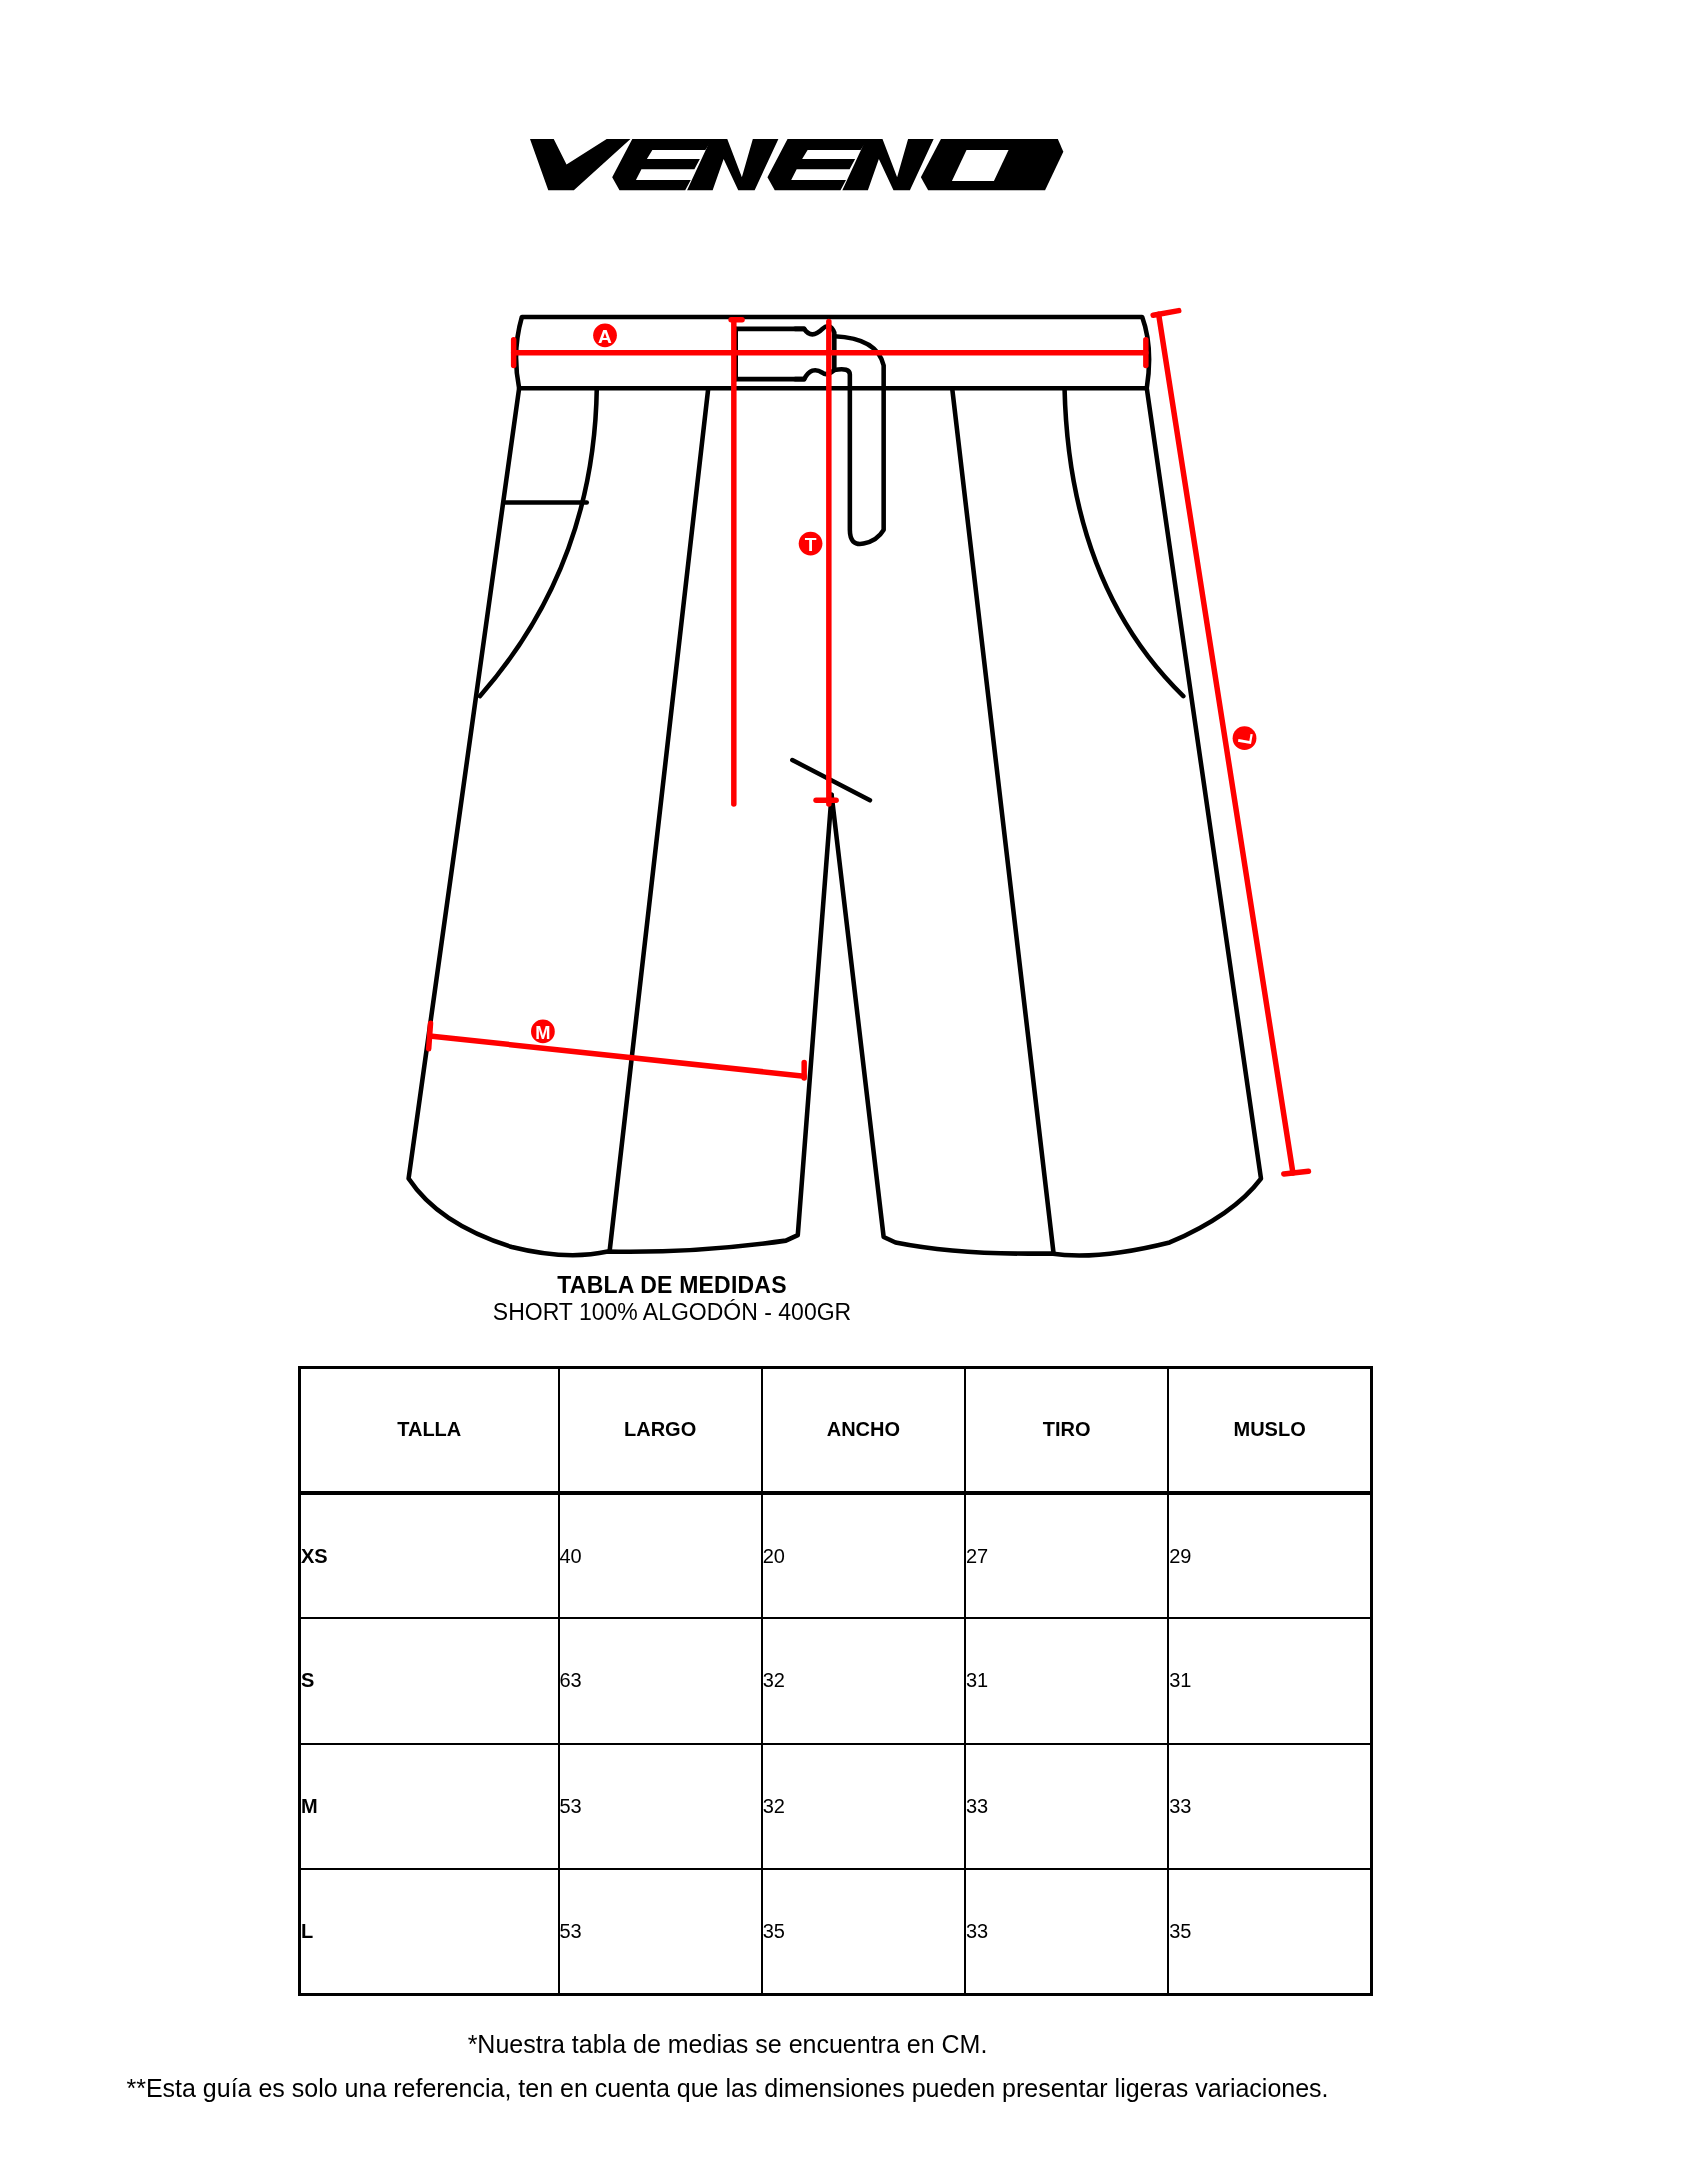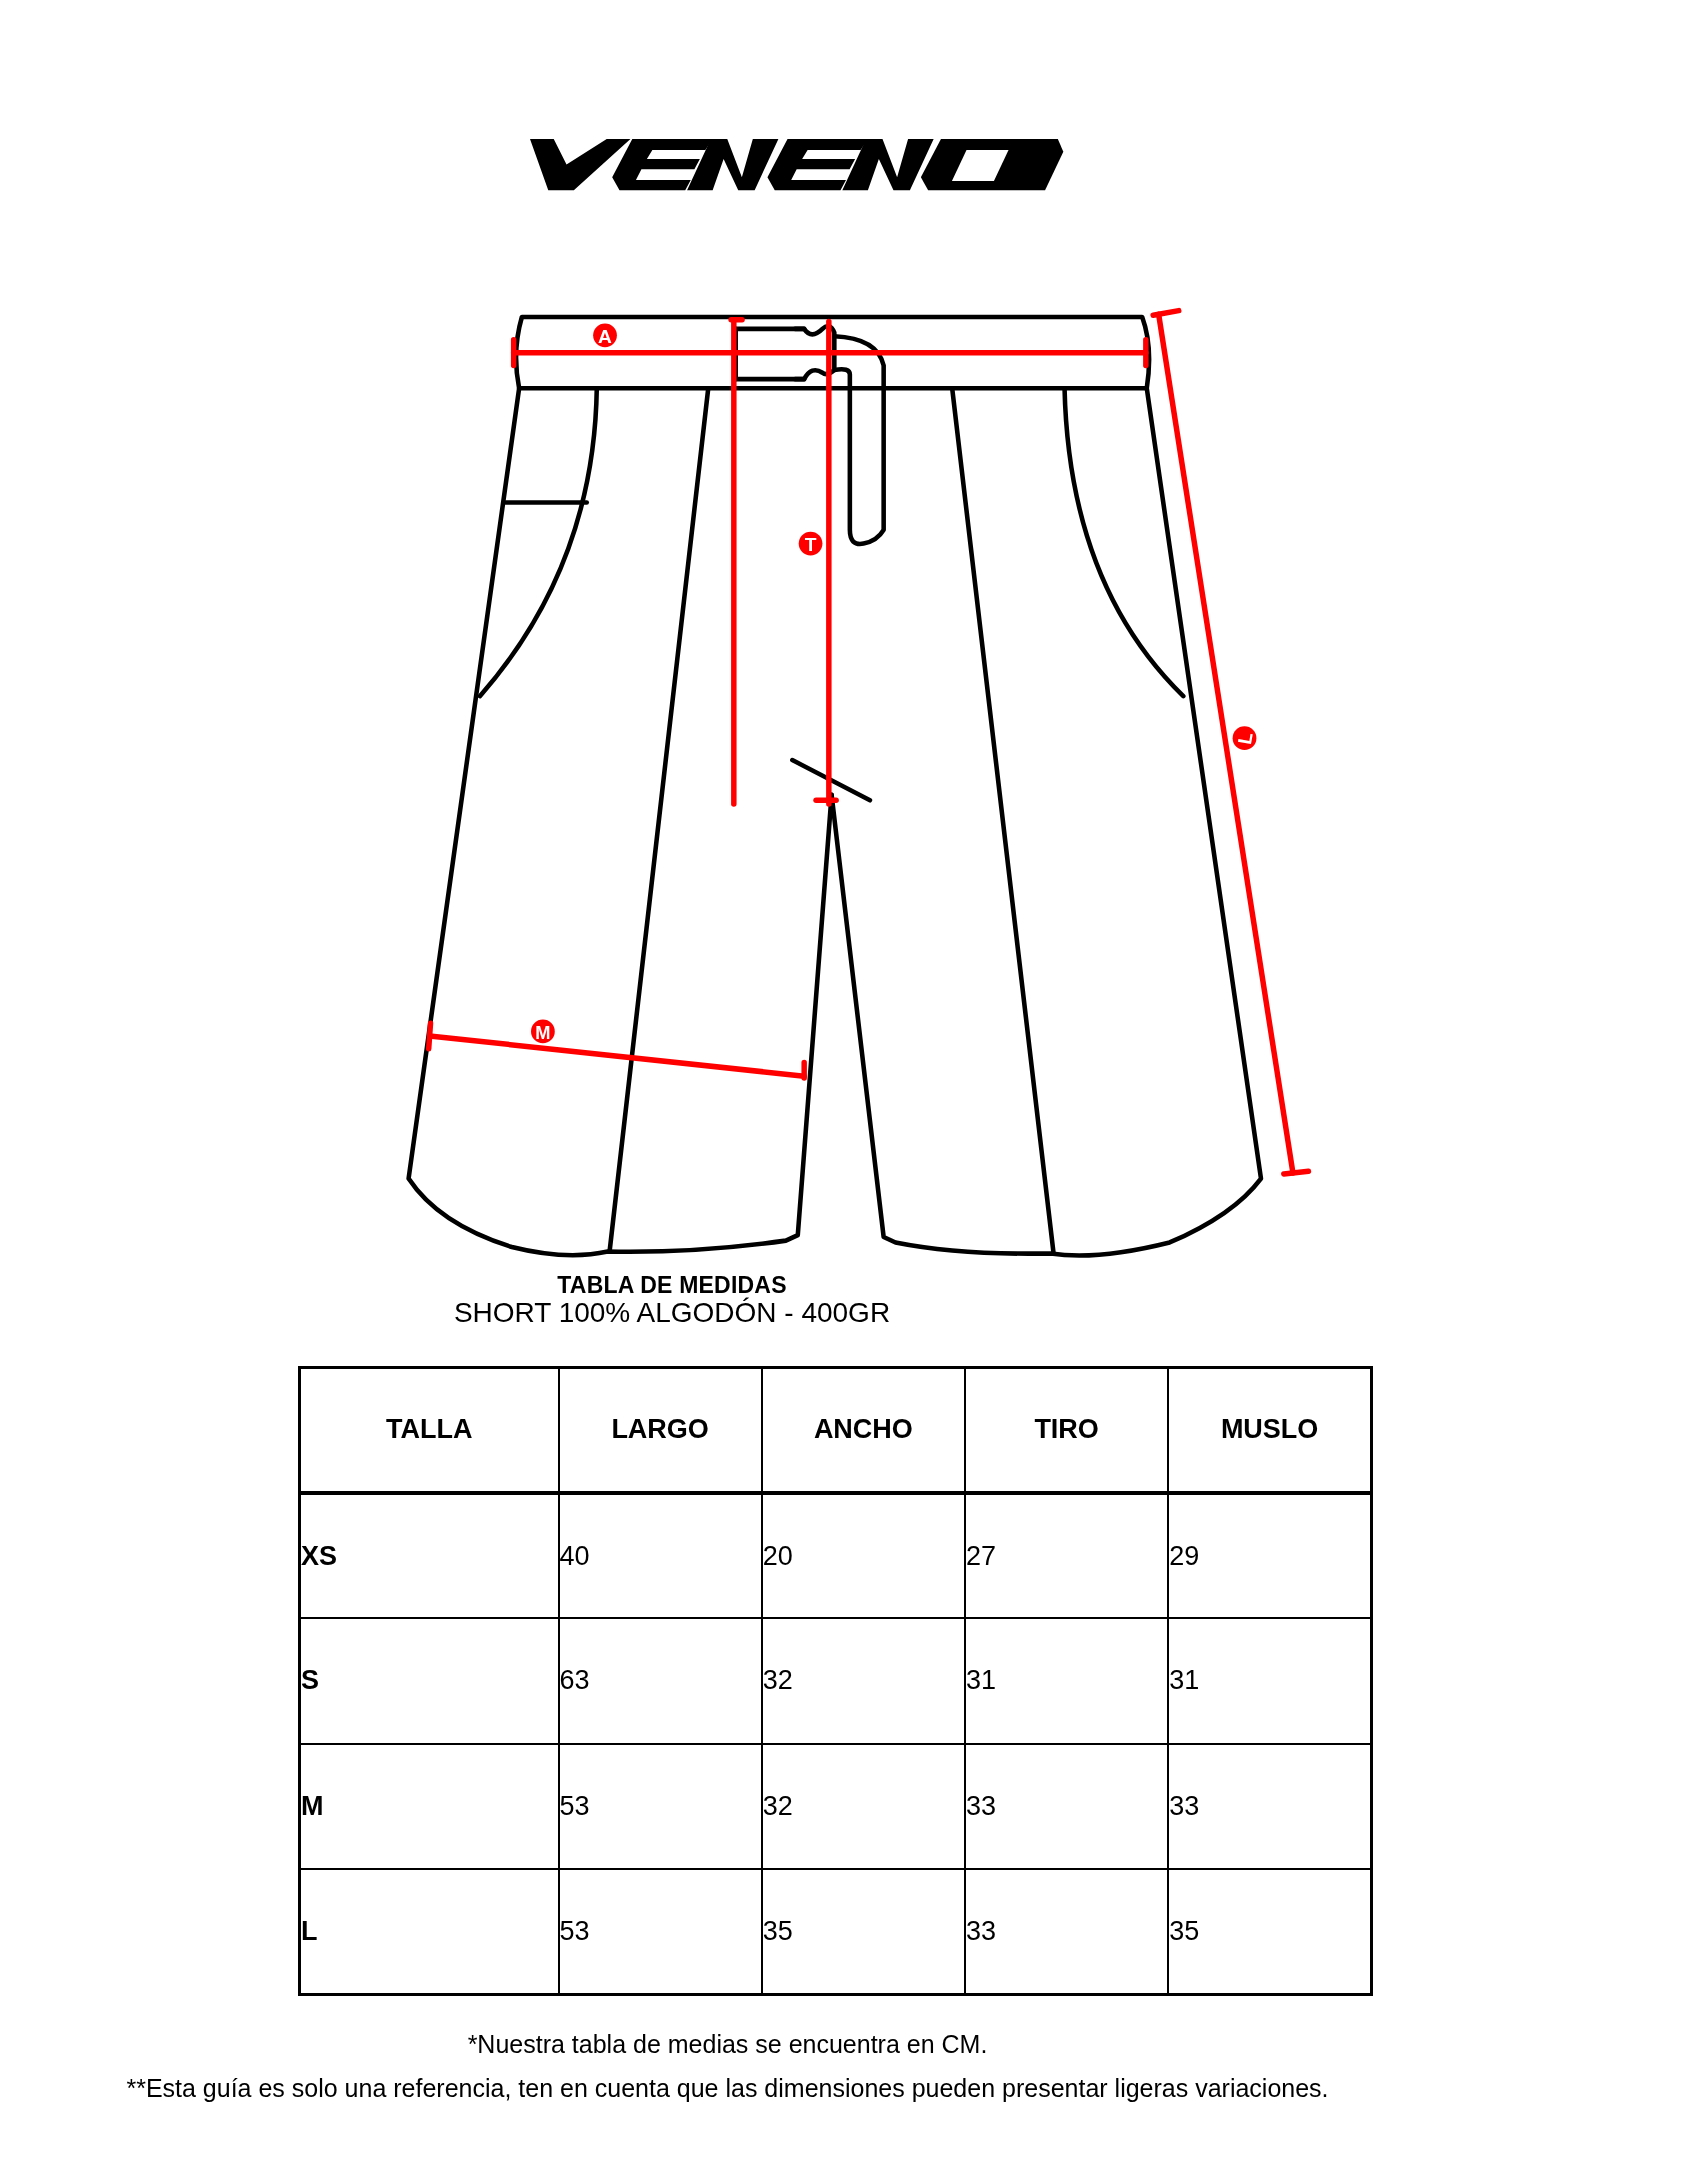--- a/index.html
+++ b/index.html
@@ -2,25 +2,25 @@
 <html style="font-size:14.6px"><head>
   <meta charset="utf-8">
   <style>
     html, body { margin: 0; padding: 0; background: #ffffff; }
     body { width: 1686px; height: 2182px; position: relative; overflow: hidden;
            font-family: "Liberation Sans", sans-serif; color: #000; }
     .logo { position: absolute; left: 530px; top: 137px; width: 621px; height: 57px; }
     .diagram { position: absolute; left: 0; top: 0; width: 1686px; height: 1279px; }
     .title-block { position: absolute; left: 0; width: 1344px; top: 1272px; text-align: center; }
     .title-block .t1 { font-weight: bold; font-size: 23px; line-height: 27.4px; letter-spacing: 0.2px; }
-    .title-block .t2 { font-size: 28px; line-height: 27.4px; }
+    .title-block .t2 { font-size: 23px; line-height: 27.4px; }
     table.sizes { position: absolute; left: 298px; top: 1366px; width: 1075px; height: 630px;
                   border-collapse: collapse; table-layout: fixed; border: 3.7px solid #000; }
     table.sizes th, table.sizes td { border: 2.7px solid #000; vertical-align: middle;
-                  font-size: 27px; padding: 0; }
+                  font-size: 20px; padding: 0; }
     table.sizes tr { height: 105px; }
     table.sizes tr.head th { border-bottom-width: 4.6px; }
     table.sizes .bold { font-weight: bold; }
     table.sizes th { font-weight: bold; }
     table.sizes th.bold { font-weight: bold; }
     .col-talla { width: 259px; }
     .notes { position: absolute; left: 0; width: 1455px; text-align: center; font-size: 25px; }
     .note1 { top: 2030px; }
     .note2 { top: 2074px; }
   </style>

